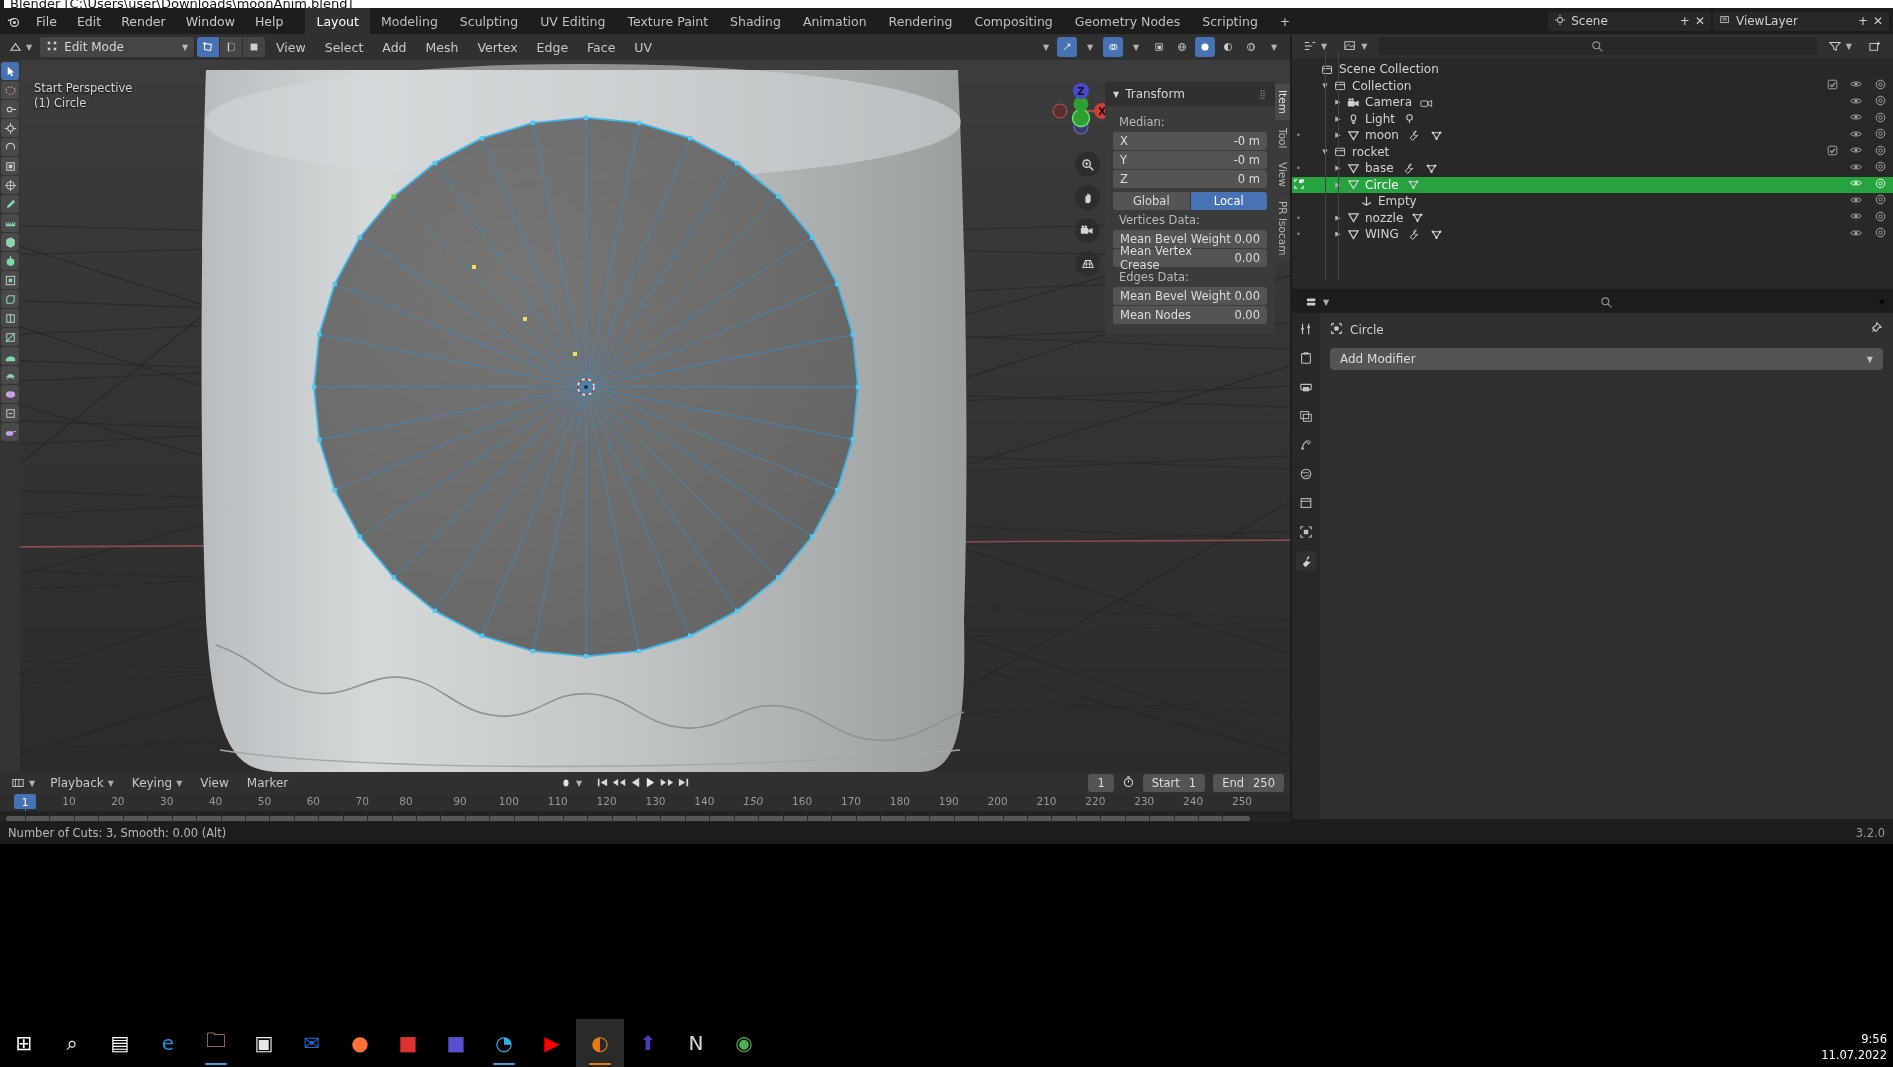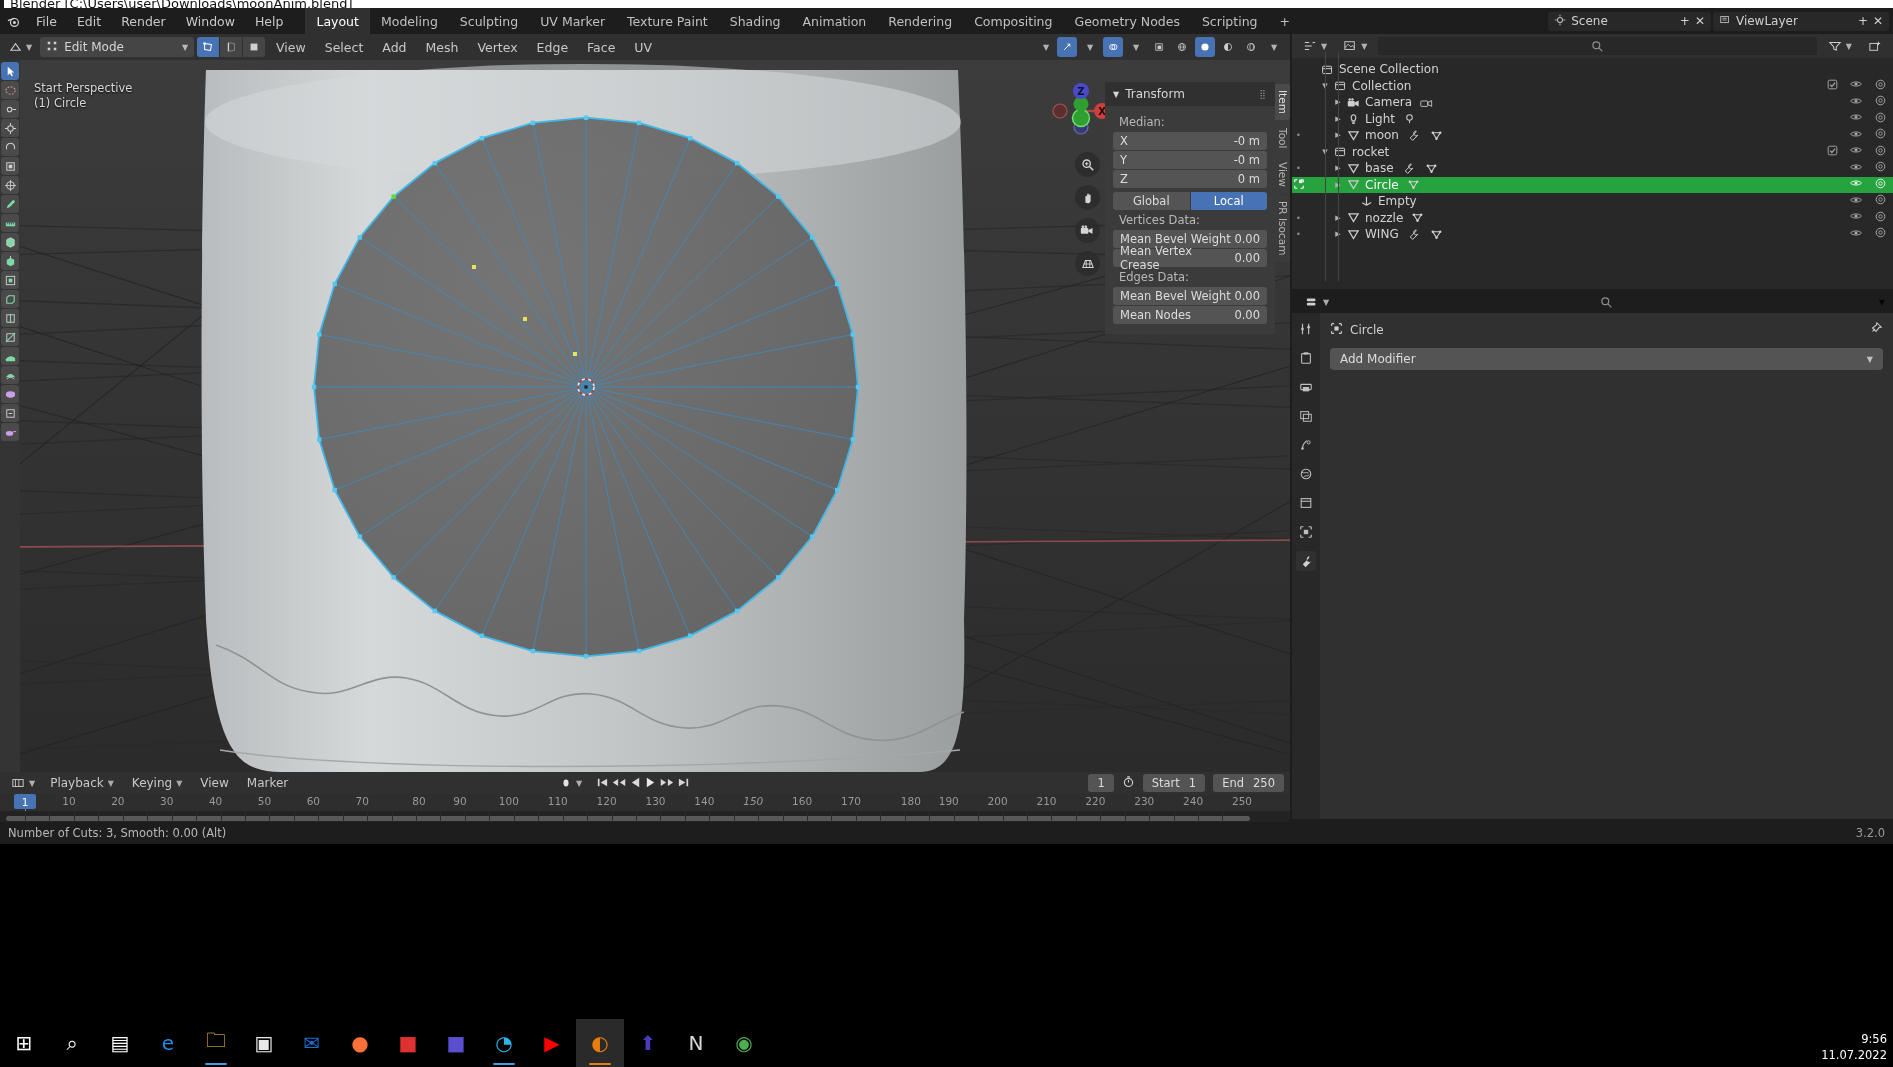--- a/index.html
+++ b/index.html
@@ -155,21 +155,21 @@
   </div>
   <div class="menu-item">File</div>
   <div class="menu-item">Edit</div>
   <div class="menu-item">Render</div>
   <div class="menu-item">Window</div>
   <div class="menu-item">Help</div>
   <div style="width:12px"></div>
   <div class="wstab active">Layout</div>
   <div class="wstab">Modeling</div>
   <div class="wstab">Sculpting</div>
-  <div class="wstab">UV Marker</div>
+  <div class="wstab">UV Editing</div>
   <div class="wstab">Texture Paint</div>
   <div class="wstab">Shading</div>
   <div class="wstab">Animation</div>
   <div class="wstab">Rendering</div>
   <div class="wstab">Compositing</div>
   <div class="wstab">Geometry Nodes</div>
   <div class="wstab">Scripting</div>
   <div class="wstab">+</div>
   <div class="spacer"></div>
   <div class="tb-right">
@@ -1254,31 +1254,31 @@
     </span>
   </div>
   <div id="tlruler">
       <span class="tick" style="left: 68.988px;">10</span>
       <span class="tick" style="left: 117.863px;">20</span>
       <span class="tick" style="left: 166.739px;">30</span>
       <span class="tick" style="left: 215.614px;">40</span>
       <span class="tick" style="left: 264.49px;">50</span>
       <span class="tick" style="left: 313.365px;">60</span>
       <span class="tick" style="left: 362.241px;">70</span>
-      <span class="tick" style="left: 419px;">80</span>
+      <span class="tick" style="left: 406px;">80</span>
       <span class="tick" style="left: 459.992px;">90</span>
       <span class="tick" style="left: 508.867px;">100</span>
       <span class="tick" style="left: 557.743px;">110</span>
       <span class="tick" style="left: 606.618px;">120</span>
       <span class="tick" style="left: 655.494px;">130</span>
       <span class="tick" style="left: 704.369px;">140</span>
       <span class="tick" style="left: 753.245px; font-style: italic;">150</span>
       <span class="tick" style="left: 802.12px;">160</span>
       <span class="tick" style="left: 850.996px;">170</span>
-      <span class="tick" style="left: 899.871px; margin-left: 11px;">180</span>
+      <span class="tick" style="left: 899.871px;">180</span>
       <span class="tick" style="left: 948.747px;">190</span>
       <span class="tick" style="left: 997.622px;">200</span>
       <span class="tick" style="left: 1046.5px;">210</span>
       <span class="tick" style="left: 1095.37px;">220</span>
       <span class="tick" style="left: 1144.25px;">230</span>
       <span class="tick" style="left: 1193.12px;">240</span>
       <span class="tick" style="left: 1242px;">250</span>
       <div id="playhead" style="left: 25px;">1</div>
       <div id="phline" style="left: 25px;"></div>
     </div>

